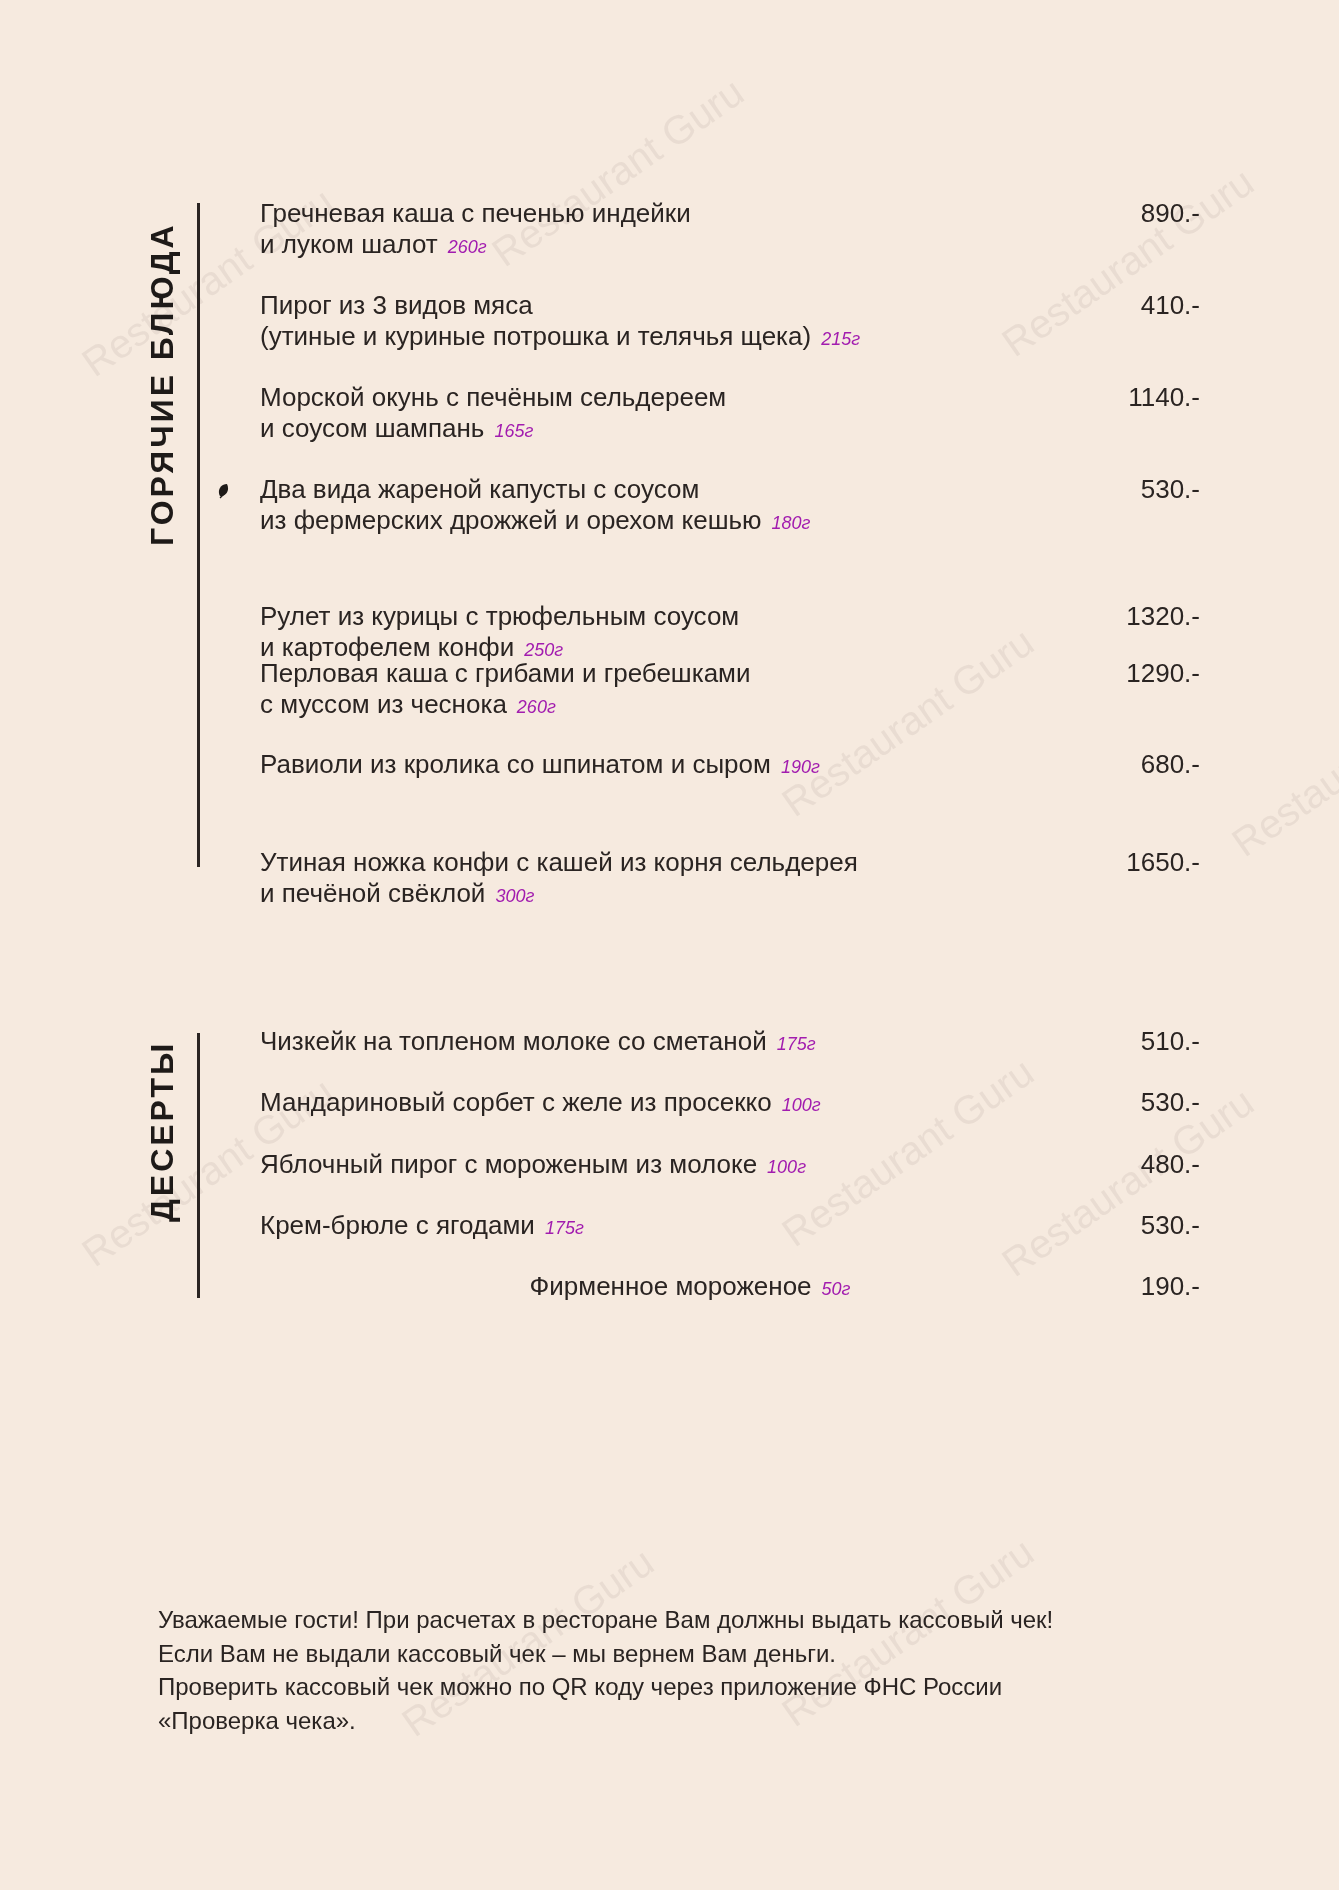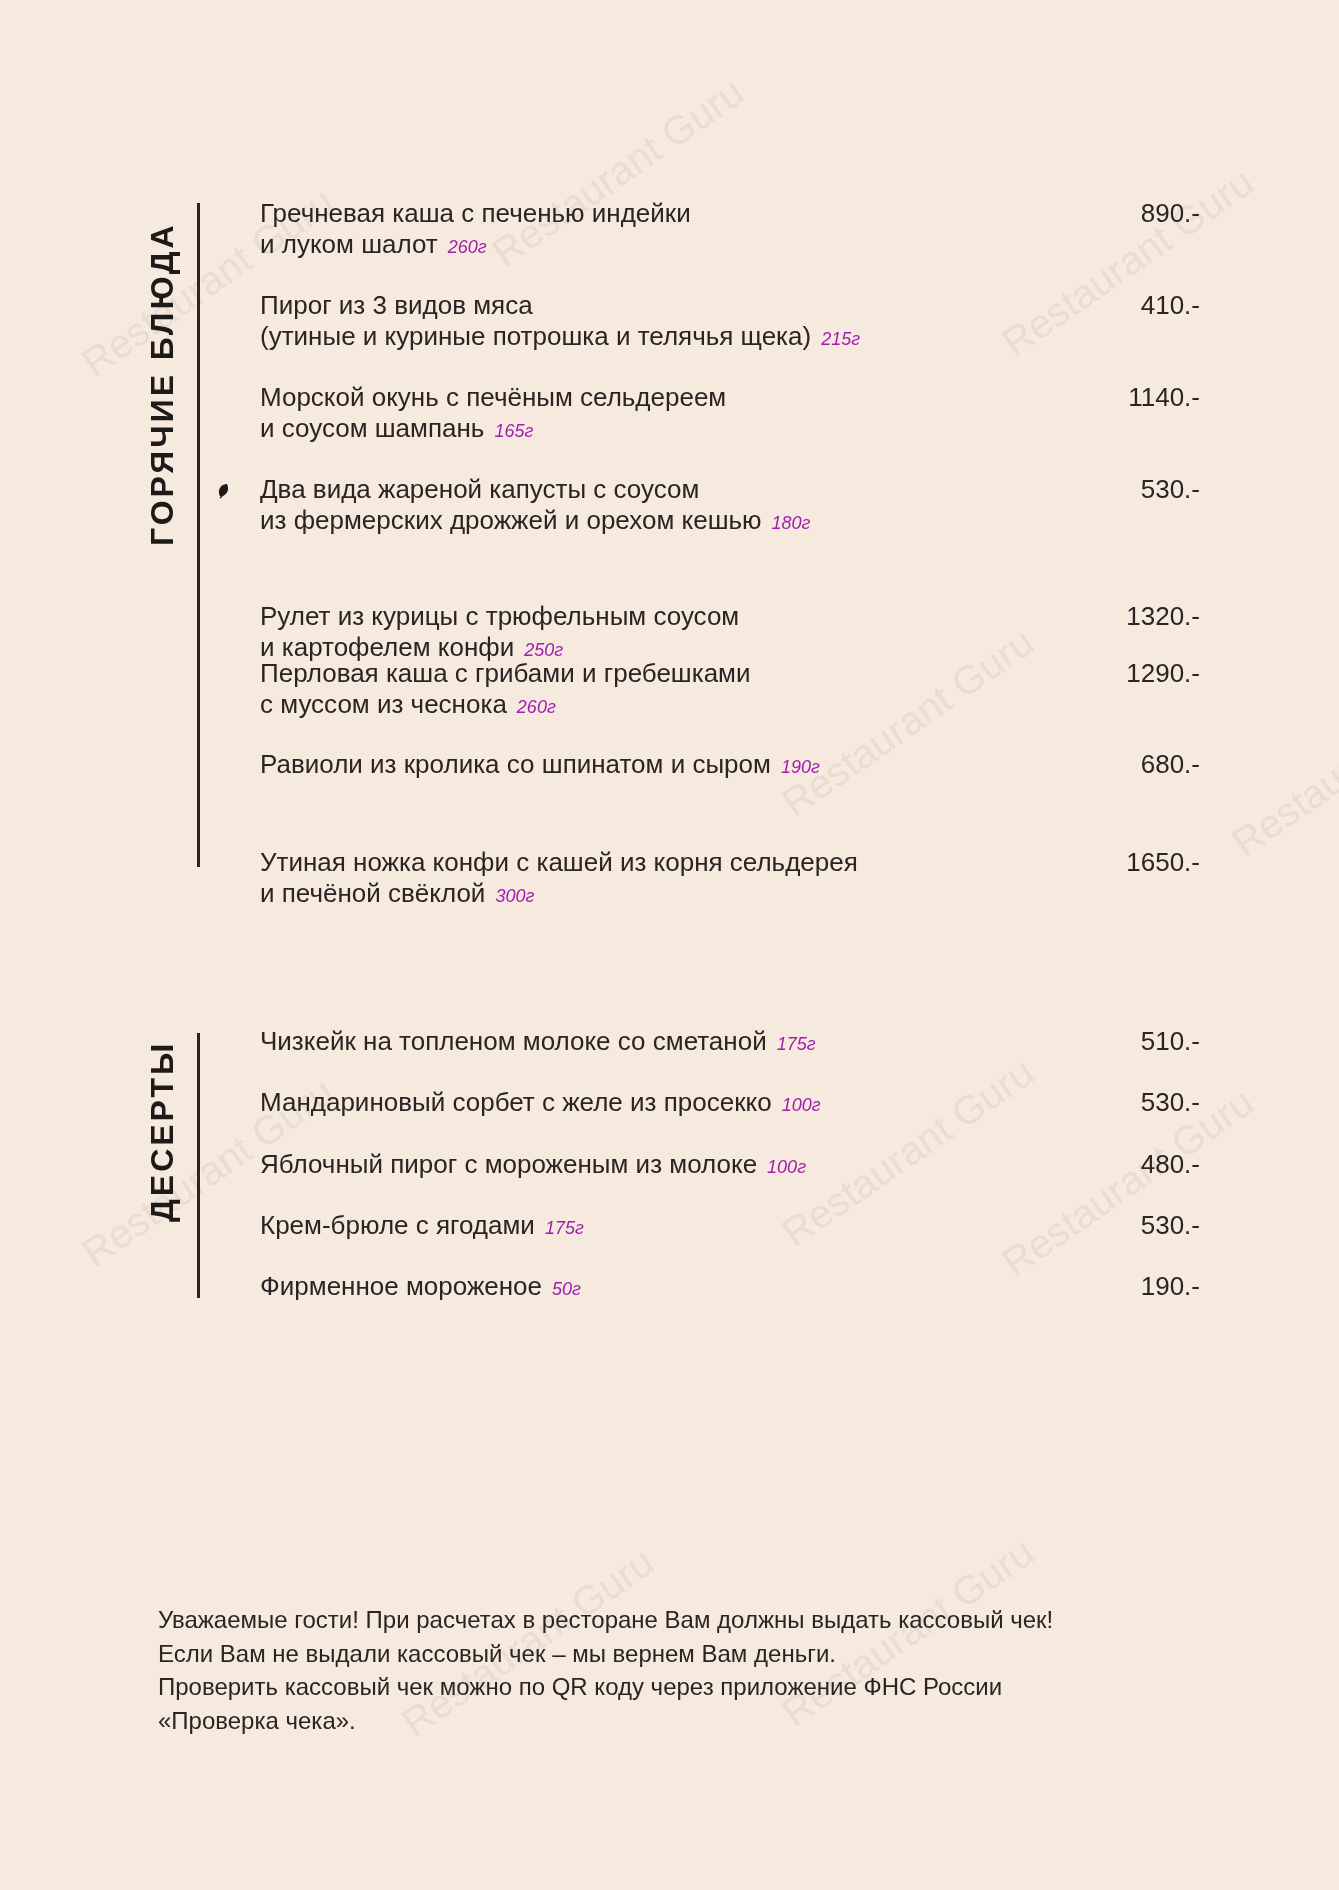--- a/index.html
+++ b/index.html
@@ -94,21 +94,21 @@
     <span class="price">530.-</span>
   </div>
   <div class="item" style="top:1149px;">
     <span class="name"><span>Яблочный пирог с мороженым из молоке</span><span class="weight">100г</span></span>
     <span class="price">480.-</span>
   </div>
   <div class="item" style="top:1210px;">
     <span class="name"><span>Крем-брюле с ягодами</span><span class="weight">175г</span></span>
     <span class="price">530.-</span>
   </div>
-  <div class="item" style="top:1271px;">
+  <div class="item" style="top:1271px;text-align:center;">
     <span class="name"><span>Фирменное мороженое</span><span class="weight">50г</span></span>
     <span class="price">190.-</span>
   </div>
 </div>
 
 <div class="footer">
   <div>Уважаемые гости! При расчетах в ресторане Вам должны выдать кассовый чек!</div>
   <div>Если Вам не выдали кассовый чек – мы вернем Вам деньги.</div>
   <div>Проверить кассовый чек можно по QR коду через приложение ФНС России</div>
   <div>«Проверка чека».</div>

